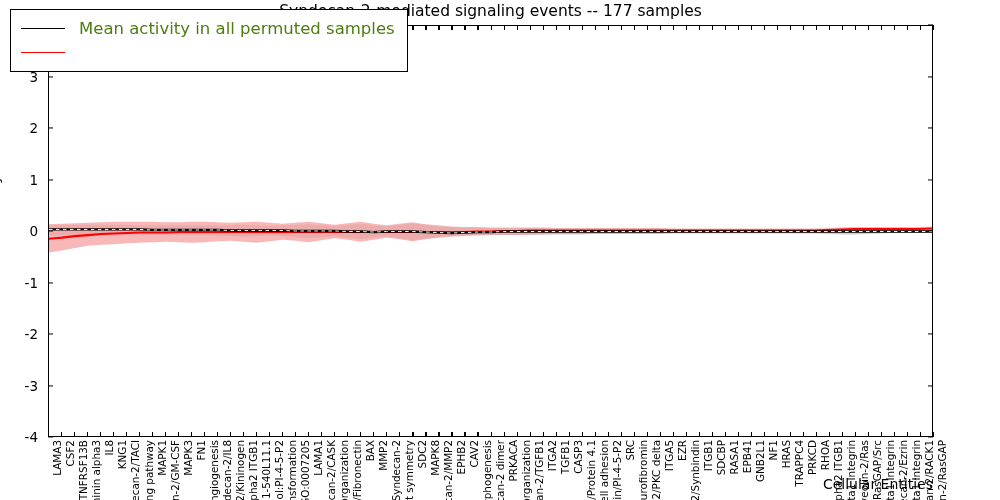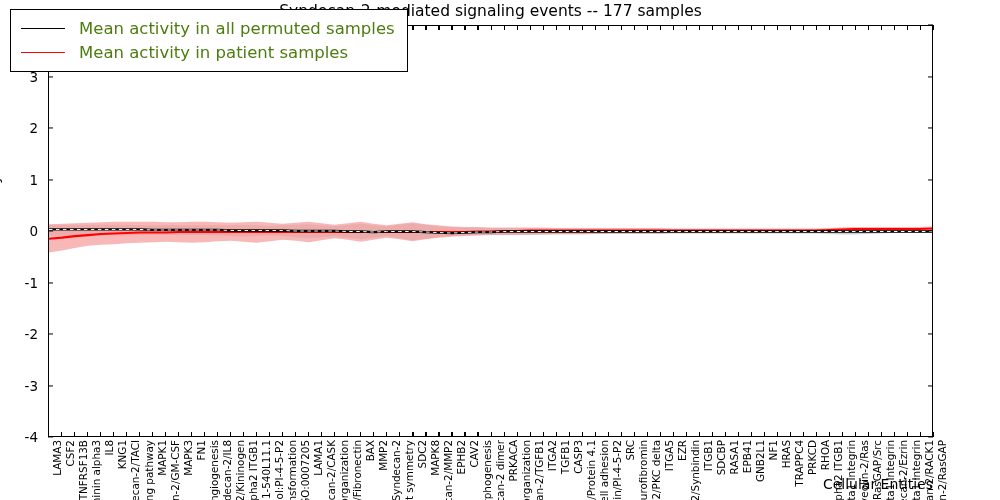--- a/index.html
+++ b/index.html
@@ -333,17 +333,16 @@
     </div>
   <div id="xlabel">Cellular Entities</div>
 
   <div id="legend">
     <div class="legrow">
       <span class="legline"></span>
       <span class="legtext">Mean activity in all permuted samples</span>
     </div>
     <div class="legrow">
       <span class="legline red"></span>
-      <span class="legtext">Mean activity in patient samples</span>
     </div>
   </div>
 
 </div>
 
 </body></html>

